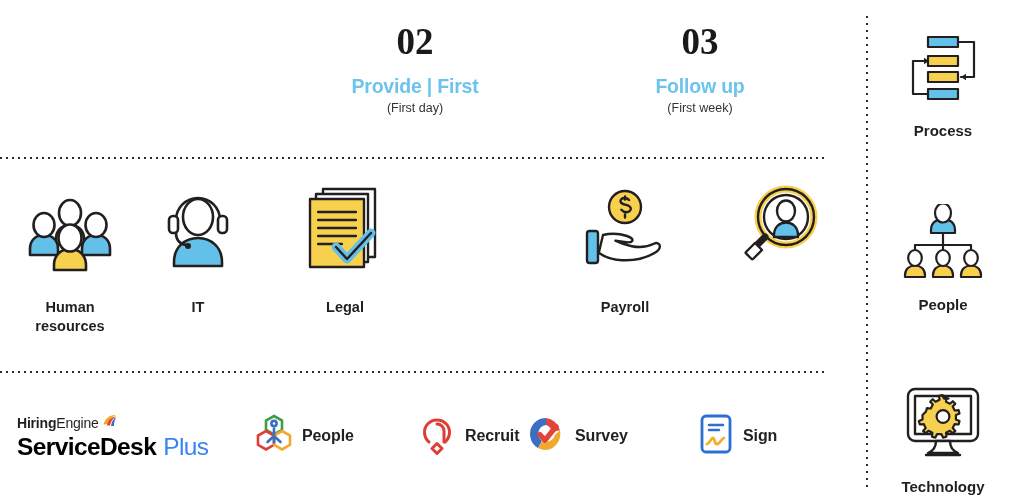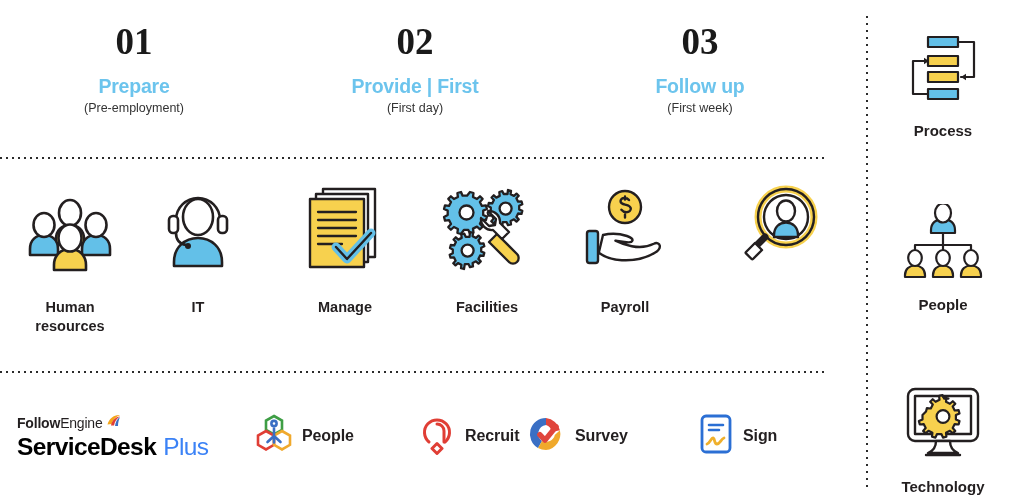--- a/index.html
+++ b/index.html
@@ -80,25 +80,20 @@
 <body>
 
 <div class="stage">
 
   <div class="hdiv one"></div>
   <div class="hdiv two"></div>
   <div class="vdiv"></div>
 
   <div class="steps">
 
-    <div class="step s1">
-      <div class="step-num">01</div>
-      <div class="step-title">Prepare</div>
-      <div class="step-sub">(Pre-employment)</div>
-    </div>
 
     <div class="step s2">
       <div class="step-num">02</div>
       <div class="step-title">Provide | First</div>
       <div class="step-sub">(First day)</div>
     </div>
 
     <div class="step s3">
       <div class="step-num">03</div>
       <div class="step-title">Follow up</div>
@@ -158,47 +153,24 @@
             <rect x="11" y="14" width="54" height="68" fill="#f7d14e"></rect>
             <g stroke-width="2.3" stroke-linecap="round">
               <path d="M19 27h38M19 35h38M19 43h38M19 51h38M19 59h24"></path>
             </g>
           </g>
           <path d="M37 62l11 12 24-26" fill="none" stroke="#63c0e8" stroke-width="9" stroke-linecap="round" stroke-linejoin="round"></path>
           <path d="M37 62l11 12 24-26" fill="none" stroke="#231f20" stroke-width="2.4" stroke-linecap="round" stroke-linejoin="round"></path>
         </svg>
       </div>
       <div class="lbl">
-        <div>Manage</div>
-      </div>
-    </div>
-
-    <div class="dept d4">
-      <div class="art">
-        <svg width="94" height="88" viewBox="0 0 94 88">
-          <g stroke="#231f20" stroke-width="2.3" stroke-linejoin="round">
-
-            <path fill="#63c0e8" d="M30 6l3.5 1-.5 4 4 2 3-2.7 2.6 2.6-2.7 3 2 4 4-.5 1 3.6-3.7 1.6v4.4l3.7 1.6-1 3.6-4-.5-2 4 2.7 3-2.6 2.6-3-2.7-4 2 .5 4-3.6 1-1.6-3.7h-4.4L21 48l-3.6-1 .5-4-4-2-3 2.7-2.6-2.6 2.7-3-2-4-4 .5-1-3.6L7.7 29v-4.4L4 23l1-3.6 4 .5 2-4-2.7-3 2.6-2.6 3 2.7 4-2-.5-4 3.6-1 1.6 3.7h4.4z"></path>
-            <circle cx="26.5" cy="26.5" r="7" fill="#fff"></circle>
-
-            <path fill="#63c0e8" d="M68 4l3 .8-.4 3.4 3.4 1.7 2.5-2.3 2.2 2.2-2.3 2.5 1.7 3.4 3.4-.4.8 3-3.1 1.4v3.8l3.1 1.4-.8 3-3.4-.4-1.7 3.4 2.3 2.5-2.2 2.2-2.5-2.3-3.4 1.7.4 3.4-3 .8-1.4-3.1h-3.8L62 41l-3-.8.4-3.4-3.4-1.7-2.5 2.3-2.2-2.2 2.3-2.5-1.7-3.4-3.4.4-.8-3 3.1-1.4v-3.8L48 20l.8-3 3.4.4 1.7-3.4-2.3-2.5 2.2-2.2 2.5 2.3 3.4-1.7L59.3 6l3-.8L63.7 8h3.8z"></path>
-            <circle cx="65.6" cy="22.6" r="6" fill="#fff"></circle>
-
-            <path fill="#63c0e8" d="M30 46l3 .8-.4 3.4 3.4 1.7 2.5-2.3 2.2 2.2-2.3 2.5 1.7 3.4 3.4-.4.8 3-3.1 1.4v3.8l3.1 1.4-.8 3-3.4-.4-1.7 3.4 2.3 2.5-2.2 2.2-2.5-2.3-3.4 1.7.4 3.4-3 .8-1.4-3.1h-3.8L24 83l-3-.8.4-3.4-3.4-1.7-2.5 2.3-2.2-2.2 2.3-2.5-1.7-3.4-3.4.4-.8-3 3.1-1.4v-3.8L10 62l.8-3 3.4.4 1.7-3.4-2.3-2.5 2.2-2.2 2.5 2.3 3.4-1.7-.4-3.4 3-.8 1.4 3.1h3.8z"></path>
-            <circle cx="27.6" cy="64.6" r="6" fill="#fff"></circle>
-
-            <path fill="#f7d14e" d="M57 48l20 20a5.5 5.5 0 0 1-8 8L49 56z"></path>
-            <path fill="#fff" d="M62 53l-9-9a11 11 0 0 1-12-12l8 8 6-1 1-6-8-8a11 11 0 0 1 12 12l9 9z"></path>
-          </g>
-        </svg>
-      </div>
-      <div class="lbl">
-        <div>Facilities</div>
-      </div>
-    </div>
+        <div>Legal</div>
+      </div>
+    </div>
+
 
     <div class="dept d5">
       <div class="art">
         <svg width="104" height="86" viewBox="0 0 104 86">
           <g stroke="#231f20" stroke-width="2.4" stroke-linejoin="round" stroke-linecap="round">
             <circle cx="52" cy="20" r="16" fill="#f7d14e"></circle>
             <path d="M56 13c-1.4-1.6-3.4-2.2-5-2-2.4.3-3.7 2-3.4 3.7.4 2.4 3.6 2.6 5.6 3.1 2.2.6 4.4 1.4 4.6 3.6.2 2.2-1.8 3.8-4.4 3.8-2 0-3.8-.8-5-2.4M52 9.5v3M52 27.5v3" fill="none"></path>
             <path fill="#fff" d="M30 48c8-2 18-1 24 1 4 1.4 6 3 5.4 4.6-.6 1.8-4 2-8 1.4l-9-1.4c4 2 10 4.4 16.4 5.6 8 1.6 16 .6 22-2.4 3-1.6 5.6-.4 6 2 .4 2.6-1.6 5-5 7-9 5.4-22 8-33 7.4-9-.4-17-3-23-7.4z"></path>
             <rect x="14" y="44" width="11" height="32" rx="2.5" fill="#63c0e8"></rect>
           </g>
@@ -225,21 +197,21 @@
       </div>
     </div>
 
   </div>
 
   <div class="products">
 
     <div class="prod p-sdp">
       <div class="me-logo">
         <div class="me-top">
-          <b>Follow</b>
+          <b>Hiring</b>
             <span class="light">Engine</span>
           <span style="margin-left:2px;">
             <svg width="17" height="16" viewBox="0 0 17 16">
               <path d="M2.5 12.5C4 6.5 9 2.5 15 3c-4 1.6-7 4.6-8.4 9z" fill="#f4a61c"></path>
               <path d="M6 13.5C7 8.5 10.5 5 15 4.6c-3 1.8-5.2 4.8-6 8.9z" fill="#e03e35"></path>
               <path d="M10 14c.4-4 2.4-7.4 5-9-1.3 2.8-2 5.9-2 9z" fill="#3a6fc4"></path>
             </svg>
           </span>
         </div>
         <div class="me-bottom">

